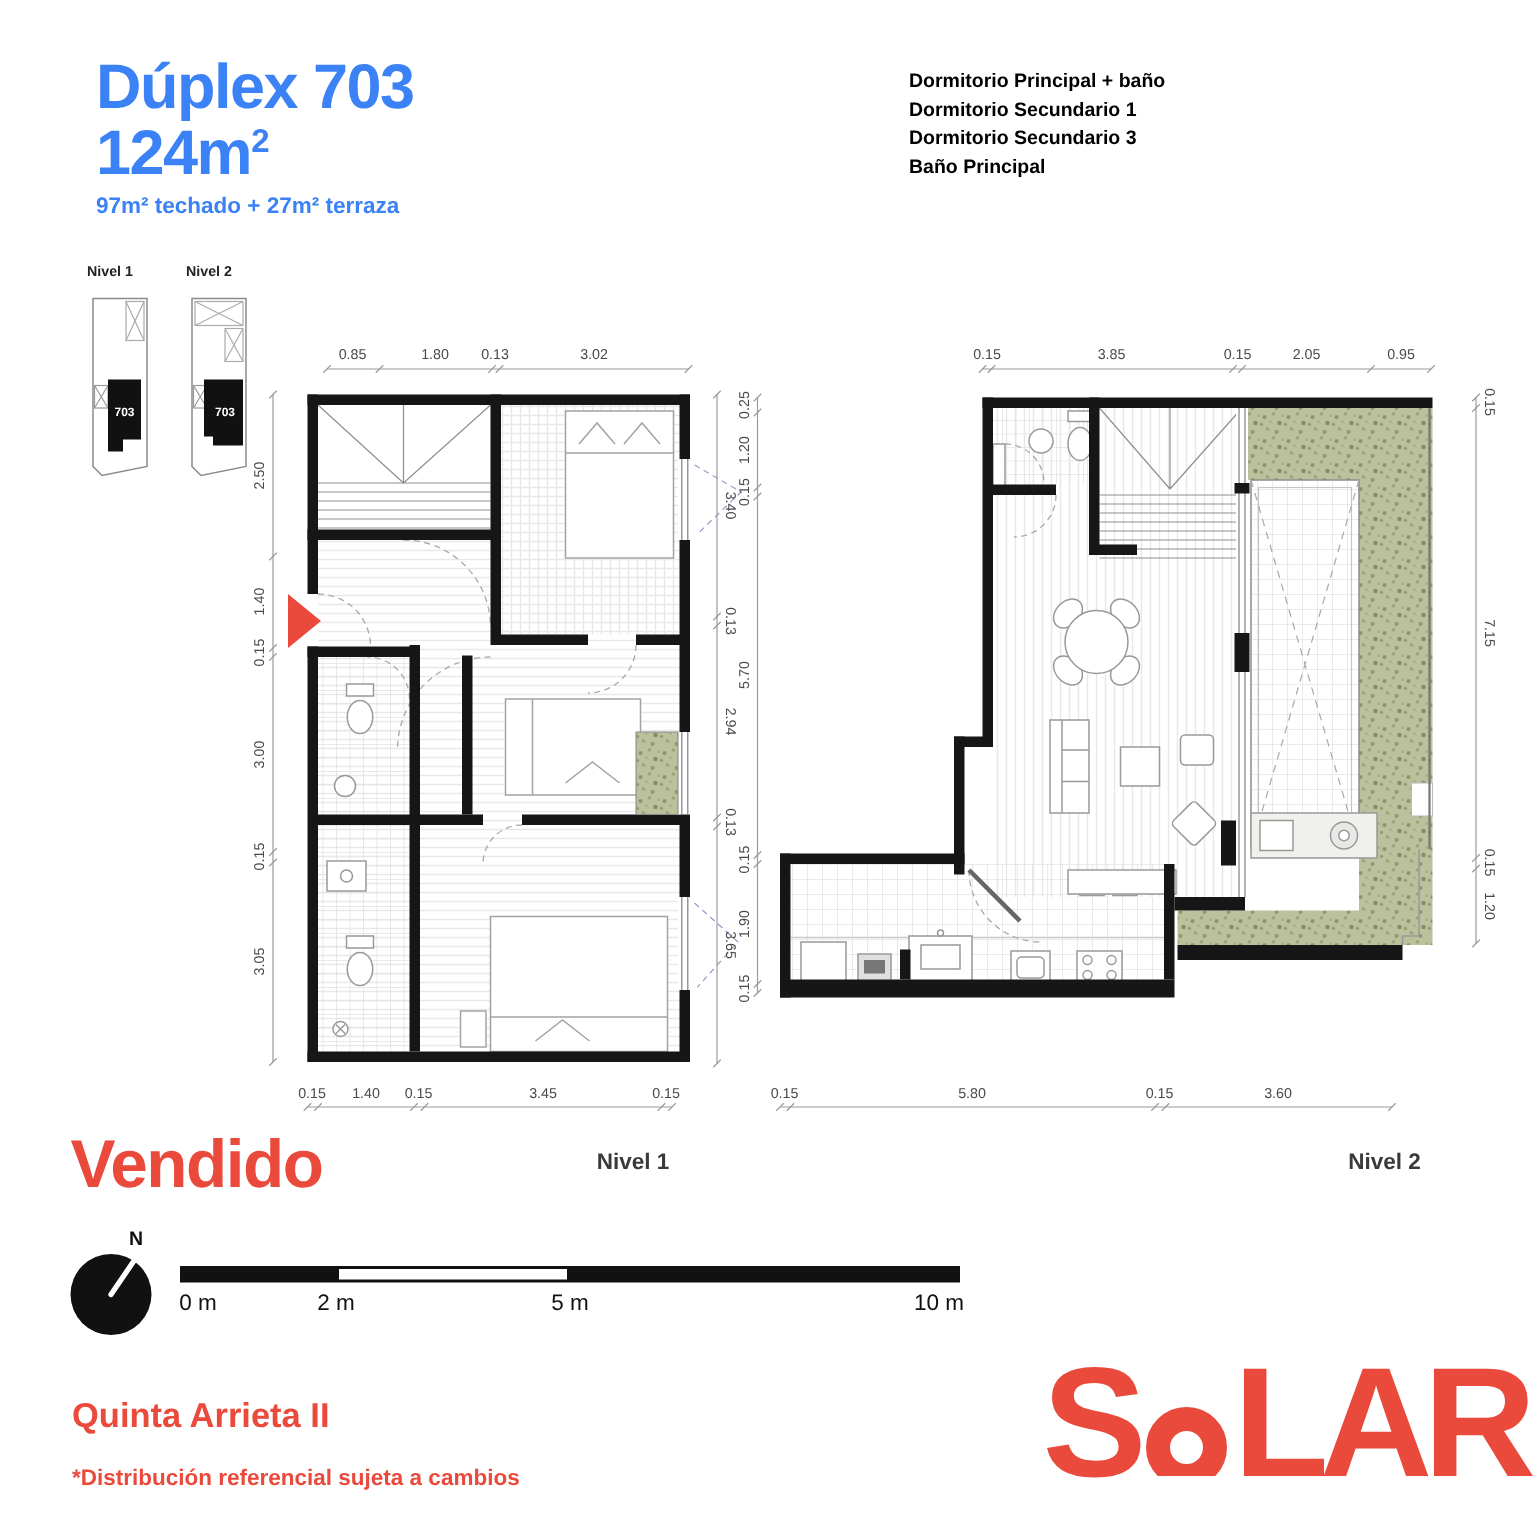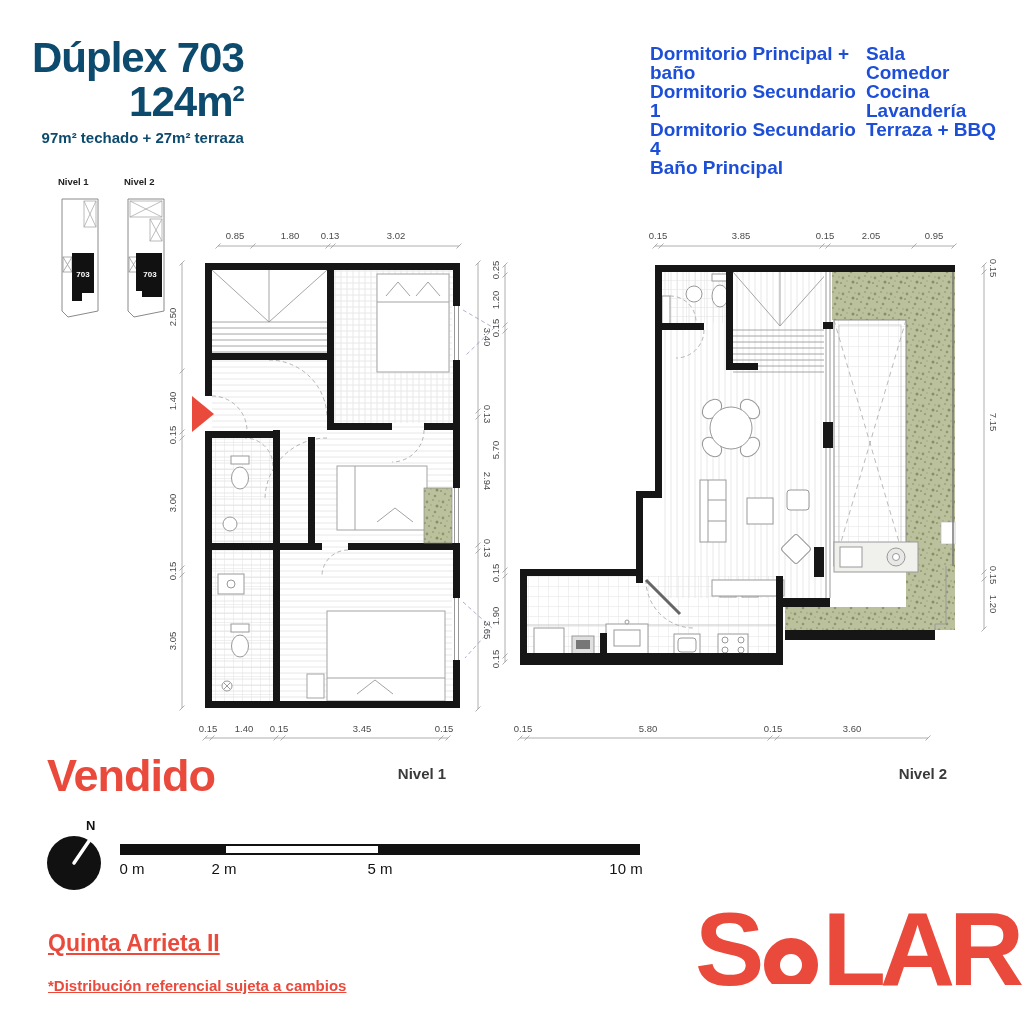--- a/index.html
+++ b/index.html
@@ -1,43 +1,43 @@
 <!DOCTYPE html>
 <html><head>
 <meta charset="utf-8">
 <style>
   html,body{margin:0;padding:0;background:#fff;}
   body{font-family:"Liberation Sans",sans-serif;}
   .canvas{position:relative;width:1024px;height:1024px;background:#fff;overflow:hidden;}
   
-  .title-block{position:absolute;left:32px;top:36px;color:#0c4a6e;text-align:right;}
+  .title-block{position:absolute;left:64px;top:36px;color:#3b82f6;}
   .title-block h1{margin:0;font-size:42px;line-height:1.04;font-weight:bold;letter-spacing:-1px;}
   .title-block .area sup{font-size:22px;}
   .subtitle{margin-top:6px;font-size:15px;font-weight:bold;}
-  .features{position:absolute;top:44px;font-size:19px;line-height:19px;font-weight:bold;color:#1d4ed8;margin-left:44px;}
+  .features{position:absolute;top:44px;font-size:13px;line-height:19px;font-weight:bold;color:#000000;}
   .features.col1{left:606px;width:210px;}
   .features.col2{left:822px;width:180px;}
   
   .minis{position:absolute;left:58px;top:176px;display:flex;gap:20px;}
   .mini .mlabel{font-size:9.5px;font-weight:bold;color:#222;margin-bottom:4px;}
   
   .plan-svg{position:absolute;}
   .dim{font-size:9.5px;fill:#4A4A4A;font-family:"Liberation Sans",sans-serif;}
   .planlabel{font-size:15px;font-weight:bold;fill:#3A3A3A;font-family:"Liberation Sans",sans-serif;}
   .u703{font-size:8px;font-weight:bold;fill:#fff;font-family:"Liberation Sans",sans-serif;}
   
   .vendido{position:absolute;left:47px;top:750px;font-size:45px;font-weight:bold;color:#EA4A3C;letter-spacing:-1px;}
   .compass{position:absolute;left:42px;top:816px;}
   .scalebar{position:absolute;left:120px;top:844px;width:520px;height:34px;}
   .scalebar .seg{position:absolute;top:0;height:11px;box-sizing:border-box;}
   .seg.s1{left:0;width:104px;background:#111;}
   .seg.s2{left:104px;width:156px;background:#fff;border:2px solid #111;}
   .seg.s3{left:260px;width:260px;background:#111;}
   .scalebar .slabel{position:absolute;top:16px;transform:translateX(-50%);font-size:15px;color:#111;white-space:nowrap;text-align:right;}
-  .project{position:absolute;left:48px;top:930px;color:#EA4A3C;text-decoration:underline;}
+  .project{position:absolute;left:48px;top:930px;color:#EA4A3C;}
   .project h3{margin:0;font-size:23px;font-weight:bold;}
   .project p{margin:20px 0 0 0;font-size:15px;font-weight:bold;}
   .logo{position:absolute;left:695px;top:888px;height:106px;display:flex;align-items:flex-end;color:#EA4A3C;}
   .logo .ltr{font-size:104px;font-weight:bold;line-height:0.86;letter-spacing:-6px;}
   .logo-o{position:relative;width:54px;height:54px;margin:0 4px 2px 6px;}
   .logo-o .ring{position:absolute;left:0;top:0;width:54px;height:54px;box-sizing:border-box;border:16px solid #EA4A3C;border-radius:50%;}
   .logo-o .gap{position:absolute;left:-3px;right:-3px;bottom:-3px;height:11px;background:#fff;}
 </style>
 </head>
 <body>
@@ -74,29 +74,22 @@
 
   <div class="title-block">
     <h1><span>Dúplex 703</span></h1>
     <h1 class="area"><span>124m</span><sup>2</sup></h1>
     <div class="subtitle">97m² techado + 27m² terraza</div>
   </div>
 
   <div class="features col1">
     <div>Dormitorio Principal + baño</div>
     <div>Dormitorio Secundario 1</div>
-    <div>Dormitorio Secundario 4</div>
+    <div>Dormitorio Secundario 3</div>
     <div>Baño Principal</div>
-  </div>
-  <div class="features col2">
-    <div>Sala</div>
-    <div>Comedor</div>
-    <div>Cocina</div>
-    <div>Lavandería</div>
-    <div>Terraza + BBQ</div>
   </div>
 
   <div class="minis">
     <div class="mini">
       <div class="mlabel">Nivel 1</div>
       <svg width="46" height="132" viewBox="0 0 46 132">
         <polygon points="4,8 40,8 40,120 10,126 4,120" fill="#fff" stroke="#8A8A8A" stroke-width="1"></polygon>
         <rect x="26" y="10" width="12" height="26" fill="none" stroke="#ABABAB" stroke-width="0.8"></rect>
         <path d="M26,10 L38,36 M38,10 L26,36" stroke="#ABABAB" stroke-width="0.8"></path>
         <rect x="5" y="66" width="9" height="15" fill="none" stroke="#9A9A9A" stroke-width="0.8"></rect>

